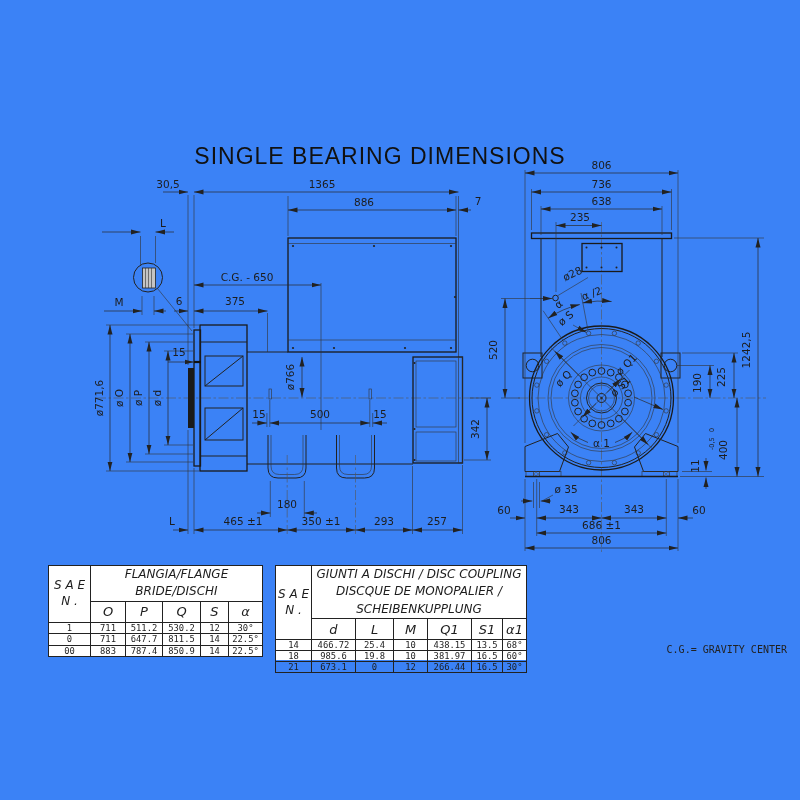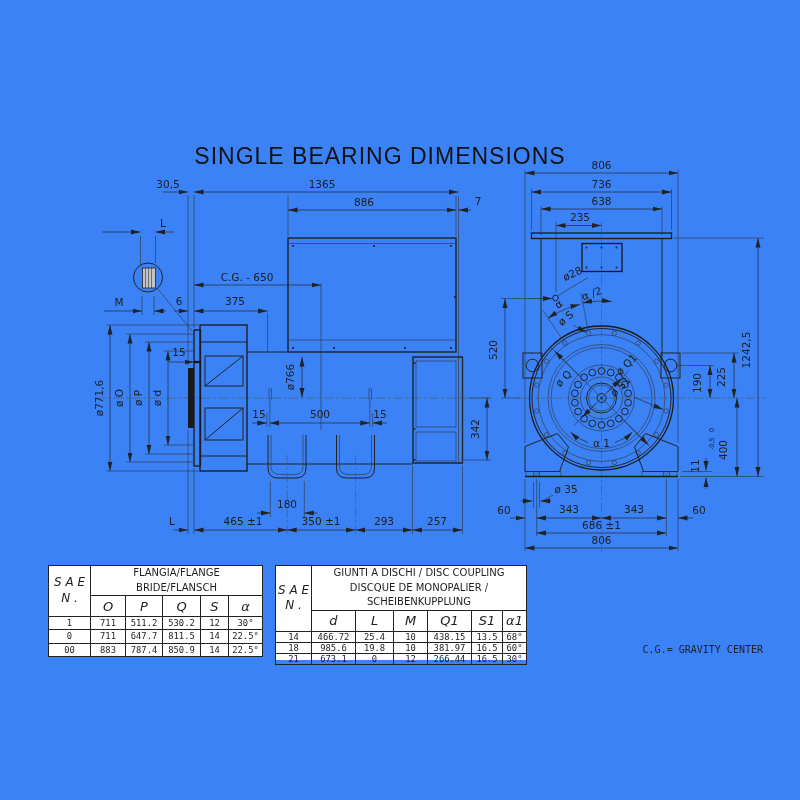--- a/index.html
+++ b/index.html
@@ -1,35 +1,35 @@
 <!DOCTYPE html>
 <html><head>
 <meta charset="utf-8">
 <style>
   html,body{margin:0;padding:0;background:#fff;}
   #stage{position:relative;width:800px;height:800px;background:#3b82f6;overflow:hidden;
          font-family:"DejaVu Sans",sans-serif;color:#1d1d1d;}
   #title{position:absolute;top:143px;left:0;width:760px;text-align:center;
          font-family:"Liberation Sans",sans-serif;font-size:23px;letter-spacing:1px;
          color:#111;font-weight:500;}
-  #footer-note{position:absolute;top:644px;left:548px;width:215px;text-align:right;
+  #footer-note{position:absolute;top:644px;left:572px;width:215px;text-align:right;
          font-family:"DejaVu Sans Mono",monospace;font-size:10px;color:#222;}
   svg{position:absolute;left:0;top:0;}
   .geo{stroke:#222;fill:none;stroke-width:1;}
   .thin{stroke:#333;fill:none;stroke-width:.6;}
   .med{stroke:#1a1a1a;fill:none;stroke-width:1.3;}
   .dim{stroke:#2a2a2a;fill:none;stroke-width:.7;}
   .cl{stroke:#555;fill:none;stroke-width:.6;stroke-dasharray:10 2.5 2.5 2.5;}
   text.dt{font-family:"DejaVu Sans",sans-serif;font-size:10.5px;fill:#1d1d1d;text-anchor:middle;}
   text.tol{font-family:"DejaVu Sans",sans-serif;font-size:6.5px;fill:#1d1d1d;text-anchor:start;}
   .tbl{position:absolute;background:#fff;}
   .tbl table{border-collapse:collapse;table-layout:fixed;width:100%;height:100%;}
   .tbl td{border:1px solid #222;text-align:center;vertical-align:middle;padding:0;overflow:hidden;}
   .tbl .corner{font-style:italic;font-size:12px;line-height:1.3;}
-  .tbl .grp{font-size:10px;line-height:1.45;font-family:"DejaVu Sans",sans-serif;}
+  .tbl .grp{font-style:italic;font-size:12px;line-height:1.45;font-family:"DejaVu Sans",sans-serif;}
   .tbl .ch td{font-style:italic;font-size:13px;font-family:"DejaVu Sans",sans-serif;}
   .tbl .dr td{font-family:"DejaVu Sans Mono",monospace;font-size:8.8px;}
 </style>
 </head>
 <body>
 
 <div id="stage">
 
 <div id="title">SINGLE BEARING DIMENSIONS</div>
 
@@ -410,21 +410,21 @@
           <col>
         </colgroup>
     <tbody>
           <tr style="height:20px">
       <td rowspan="2" class="corner">
         <div>S A E</div>
         <div>N .</div>
       </td>
       <td colspan="5" class="grp">
         <div>FLANGIA/FLANGE</div>
-        <div>BRIDE/FLANSCH</div>
+        <div>BRIDE/DISCHI</div>
       </td>
     </tr>
     <tr class="ch" style="height:21px">
       <td>O</td>
       <td>P</td>
       <td>Q</td>
       <td>S</td>
       <td>α</td>
     </tr>
     <tr class="dr">

